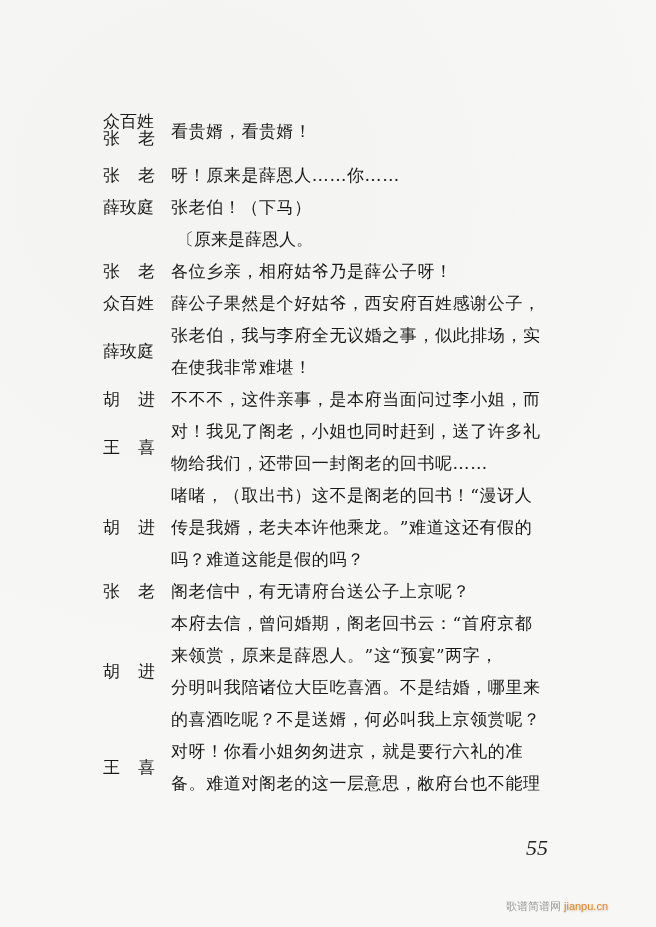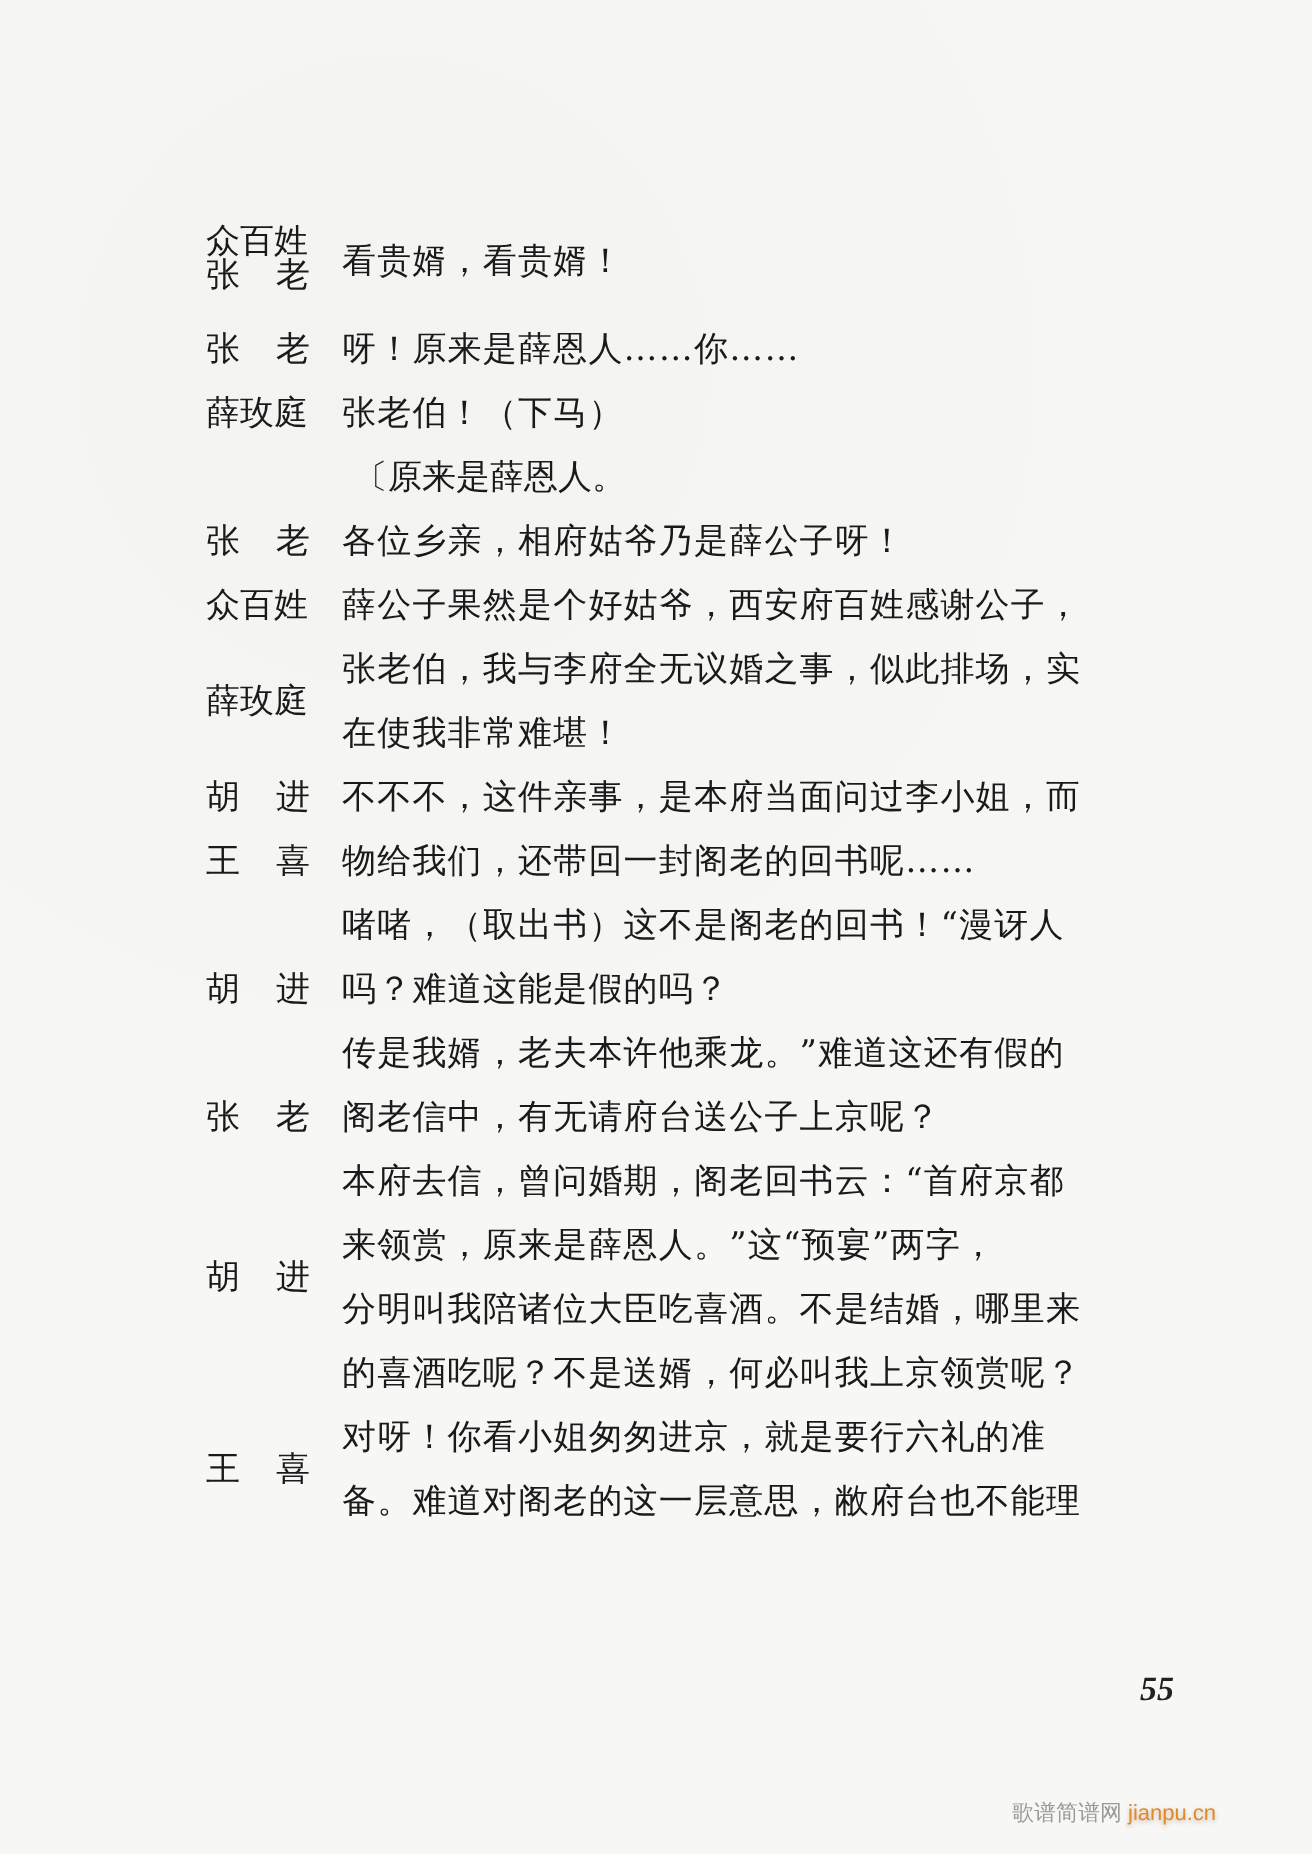--- a/index.html
+++ b/index.html
@@ -73,25 +73,24 @@
     padding-left: 6px;
     font-size: 17px;
     line-height: 32px;
   }
   .gap { height: 12px; }
   .page-number {
     position: absolute;
     left: 526px;
     top: 835px;
     font-family: "Liberation Serif", serif;
-    font-weight: bold;
+    font-weight: normal;
     font-style: italic;
-    font-size: 17px;
+    font-size: 22px;
     color: #222;
-    margin-left: 44px;
   }
   .watermark {
     position: absolute;
     left: 506px;
     top: 899px;
     font-family: Liberation Sans, sans-serif;
     font-size: 11px;
     color: #9a9a9a;
     white-space: nowrap;
   }
@@ -176,33 +175,34 @@
         <div>不不不，这件亲事，是本府当面问过李小姐，而</div>
       </div>
     </div>
 
     <div class="entry">
       <div class="speaker two-char">
           <span>王</span>
           <span>喜</span>
         </div>
       <div class="line">
+        <div>对！我见了阁老，小姐也同时赶到，送了许多礼</div>
         <div>物给我们，还带回一封阁老的回书呢……</div>
       </div>
     </div>
 
     <div class="entry">
       <div class="speaker two-char">
           <span>胡</span>
           <span>进</span>
         </div>
       <div class="line">
         <div>啫啫，（取出书）这不是阁老的回书！“漫讶人</div>
+        <div>传是我婿，老夫本许他乘龙。”难道这还有假的</div>
         <div>吗？难道这能是假的吗？</div>
-        <div>传是我婿，老夫本许他乘龙。”难道这还有假的</div>
       </div>
     </div>
 
     <div class="entry">
       <div class="speaker two-char">
           <span>张</span>
           <span>老</span>
         </div>
       <div class="line">
         <div>阁老信中，有无请府台送公子上京呢？</div>

